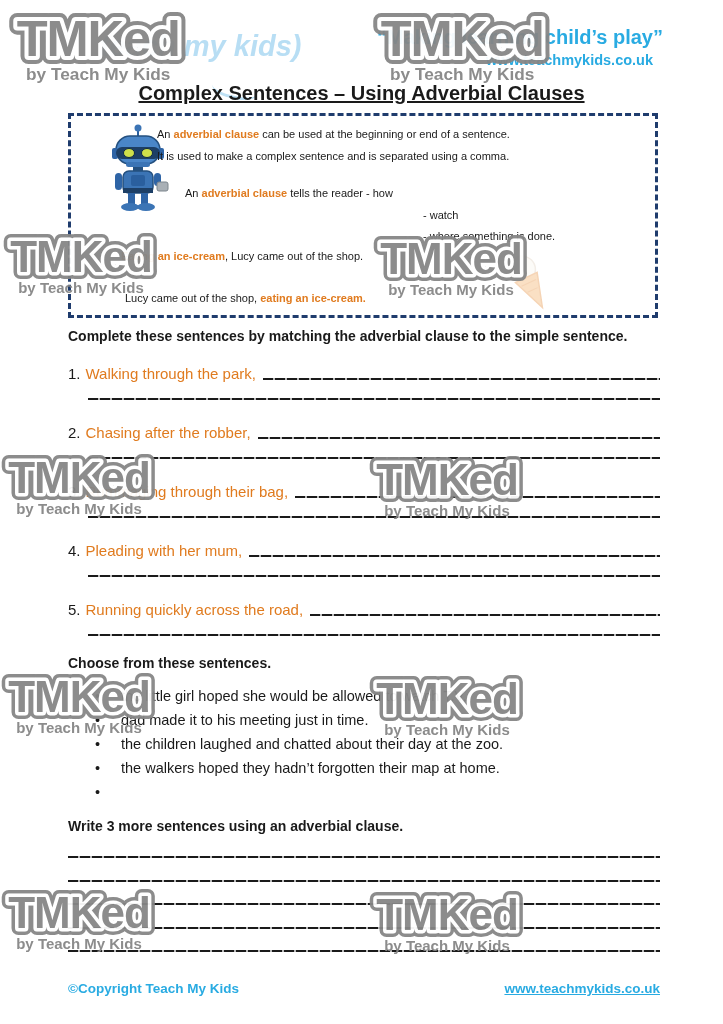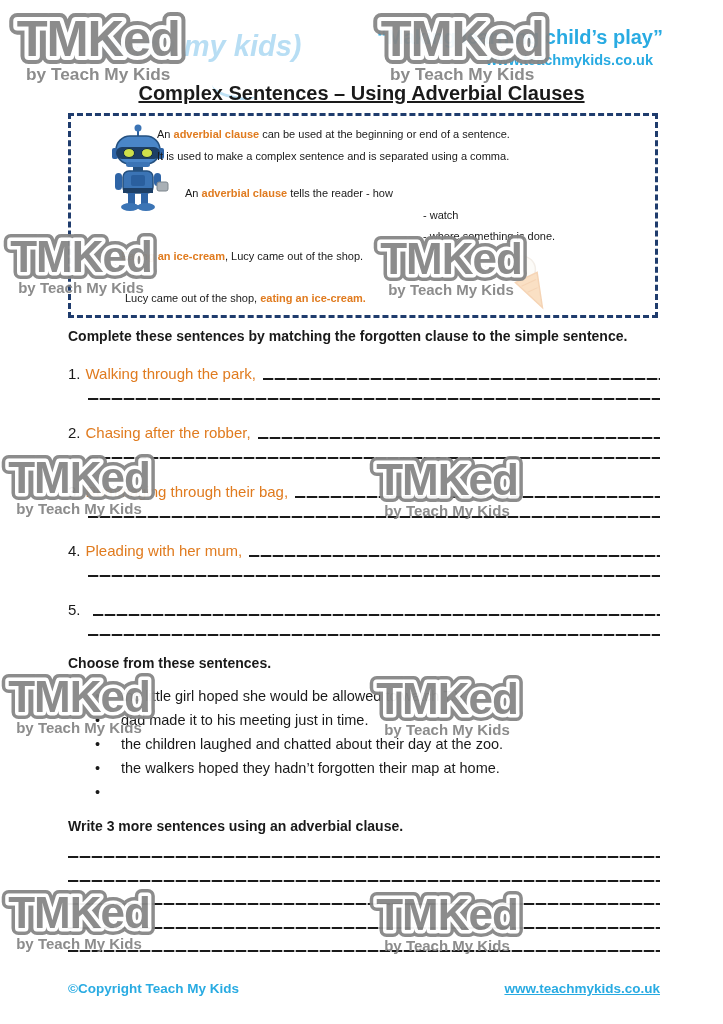--- a/index.html
+++ b/index.html
@@ -96,21 +96,21 @@
   <div class="t" style="left:54px;top:176px;"><span>Lucy came out of the shop, </span><span class="hl">eating an ice-cream.</span></div>
 </div>
 
 <svg class="abs icecream" width="46" height="62" viewBox="0 0 46 62">
   <circle cx="21" cy="15" r="13" fill="#fbf8f3" stroke="#e8dfd4" stroke-width="1.5"></circle>
   <polygon points="9,24 33,24 23,58" fill="#f6c795" stroke="#eeb27a" stroke-width="1.5"></polygon>
   <line x1="13" y1="30" x2="29" y2="30" stroke="#eeb27a" stroke-width="1"></line>
   <line x1="16" y1="38" x2="27" y2="38" stroke="#eeb27a" stroke-width="1"></line>
 </svg>
 
-<div class="abs instruction" style="top:328px;">Complete these sentences by matching the forgotten clause to the simple sentence.</div>
+<div class="abs instruction" style="top:328px;">Complete these sentences by matching the adverbial clause to the simple sentence.</div>
 
 <div class="abs q-item" style="top:365px;">
   <span class="q-num">1.</span>
   <span class="q-clause">Walking through the park,</span>
   <span class="fill-line"></span>
 </div>
 <div class="abs cont-line" style="top:398px;"></div>
 
 <div class="abs q-item" style="top:424px;">
   <span class="q-num">2.</span>
@@ -128,20 +128,21 @@
 
 <div class="abs q-item" style="top:542px;">
   <span class="q-num">4.</span>
   <span class="q-clause">Pleading with her mum,</span>
   <span class="fill-line"></span>
 </div>
 <div class="abs cont-line" style="top:575px;"></div>
 
 <div class="abs q-item" style="top:601px;">
   <span class="q-num">5.</span>
+  <span class="q-clause">Running quickly across the road,</span>
   <span class="fill-line"></span>
 </div>
 <div class="abs cont-line" style="top:634px;"></div>
 
 <div class="abs instruction" style="top:655px;">Choose from these sentences.</div>
 
 <div class="abs bullet-row" style="top:688px;">
   <span class="dot">•</span>
   <span>the little girl hoped she would be allowed to watch T.V.</span>
 </div>

